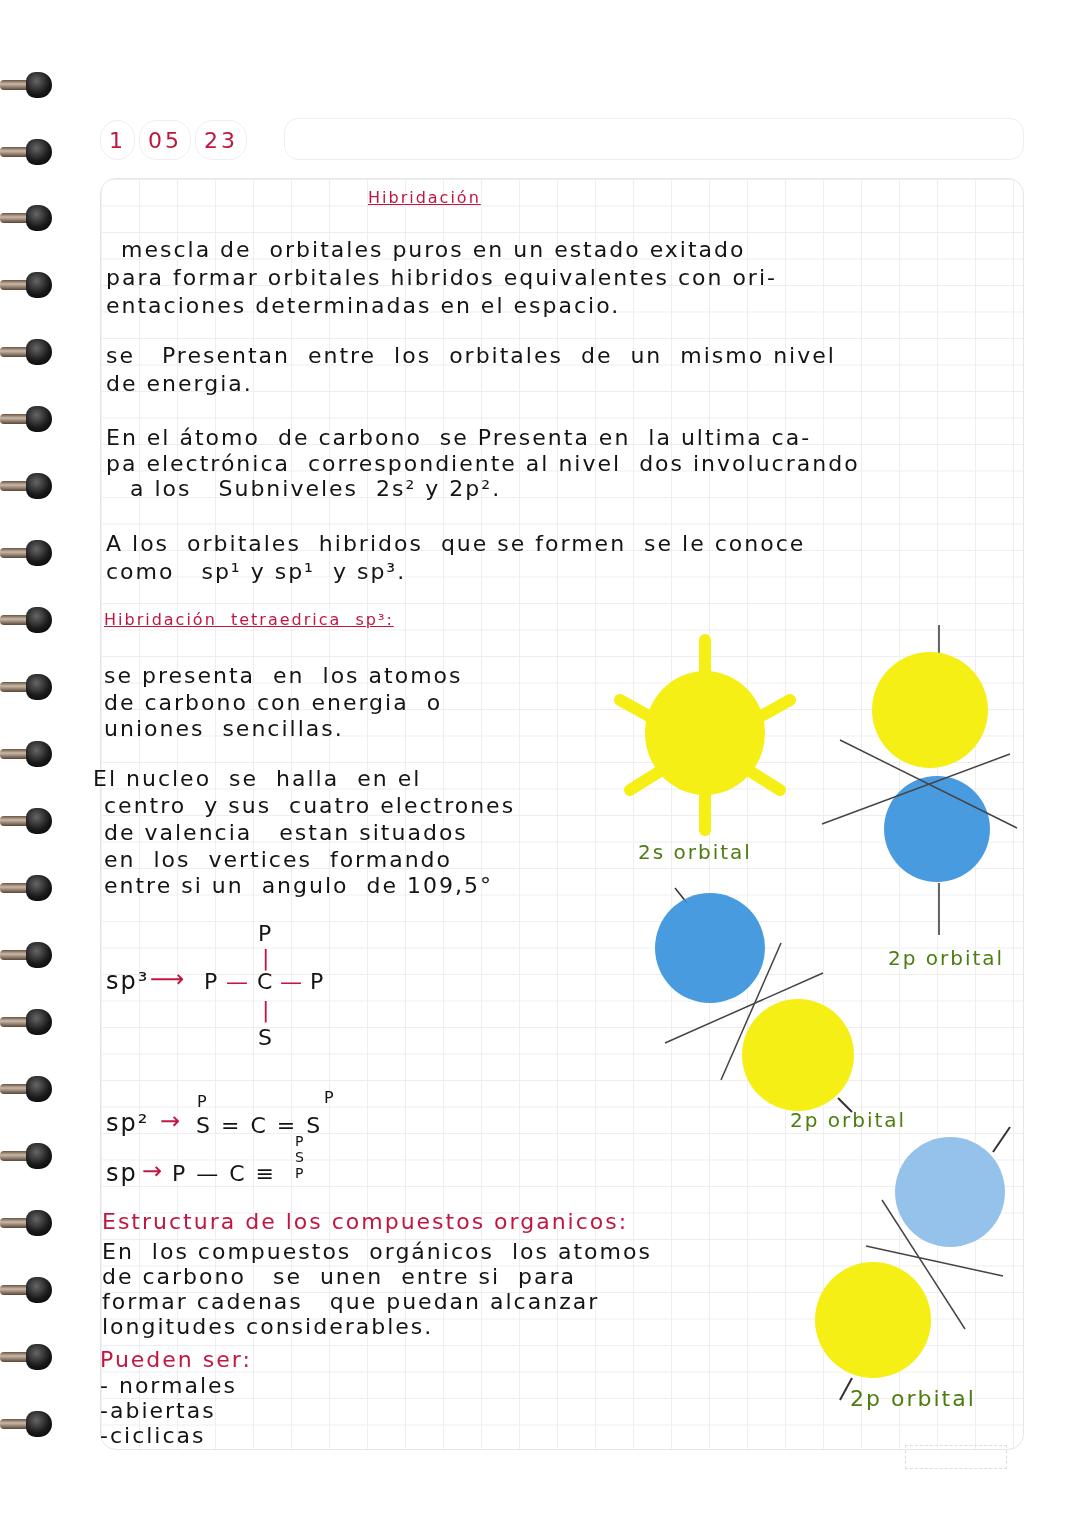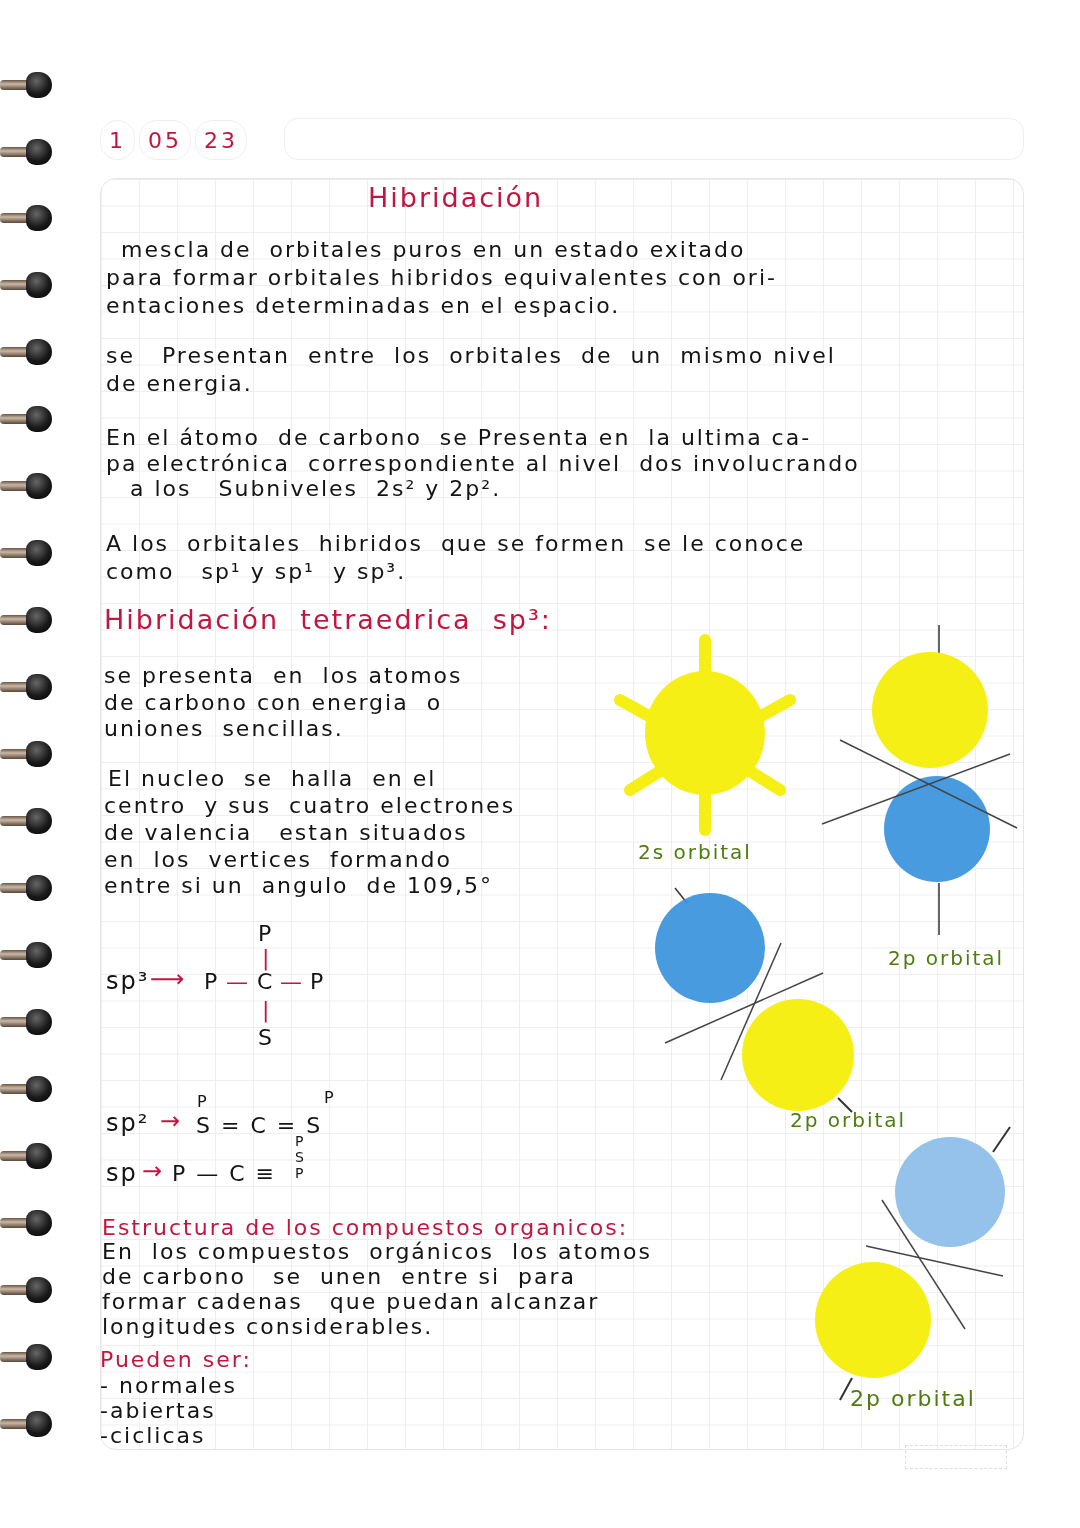--- a/index.html
+++ b/index.html
@@ -40,21 +40,21 @@
       linear-gradient(#eeeeee 1px, transparent 1px),
       linear-gradient(90deg, #eeeeee 1px, transparent 1px);
     background-size:38px 26.5px;
   }
   .hw {
     position:absolute; color:#141414;
     font-family:"DejaVu Sans", sans-serif;
     font-size:22px; line-height:27px; letter-spacing:2px; white-space:pre;
   }
   .red { color:#c21640; }
-  .title { font-size:27px; letter-spacing:2px; }
+  .title { font-size:16px; letter-spacing:2px;text-decoration:underline; }
   .orb-label { color:#4d7c0f; font-size:20px; letter-spacing:2px; position:absolute; white-space:pre; }
   svg.diagram { position:absolute; left:0; top:0; }
   .watermark {
     position:absolute; left:905px; top:1445px; width:100px; height:22px;
     border:1px dashed #ddd; color:#ddd; font-size:14px; text-align:center; line-height:22px;
   }
 </style>
 </head>
 <body>
 
@@ -180,21 +180,21 @@
 
 <div class="hw red title" style="left:104px; top:606px;">Hibridación  tetraedrica  sp³:</div>
 
 <div>
   <div class="hw" style="left:104px; top:662px;">se presenta  en  los atomos</div>
   <div class="hw" style="left:104px; top:689px;">de carbono con energia  o</div>
   <div class="hw" style="left:104px; top:715px;">uniones  sencillas.</div>
 </div>
 
 <div>
-  <div class="hw" style="left:108px; top:765px;">El nucleo  se  halla  en el</div>
+  <div class="hw" style="left:93px; top:765px;">El nucleo  se  halla  en el</div>
   <div class="hw" style="left:104px; top:792px;">centro  y sus  cuatro electrones</div>
   <div class="hw" style="left:104px; top:819px;">de valencia   estan situados</div>
   <div class="hw" style="left:104px; top:846px;">en  los  vertices  formando</div>
   <div class="hw" style="left:104px; top:872px;">entre si un  angulo  de 109,5°</div>
 </div>
 
 <div>
   <div class="hw" style="left:106px; top:968px; font-size:24px;">sp³</div>
   <div class="hw red" style="left:150px; top:966px; font-size:24px;">⟶</div>
   <div class="hw" style="left:204px; top:968px;">P</div>
@@ -218,21 +218,21 @@
 
 <div>
   <div class="hw" style="left:106px; top:1160px; font-size:24px;">sp</div>
   <div class="hw red" style="left:142px; top:1158px; font-size:24px;">→</div>
   <div class="hw" style="left:172px; top:1160px;">P — C ≡</div>
   <div class="hw" style="left:295px; top:1134px; font-size:14px; line-height:14px;">P</div>
   <div class="hw" style="left:295px; top:1150px; font-size:14px; line-height:14px;">S</div>
   <div class="hw" style="left:295px; top:1166px; font-size:14px; line-height:14px;">P</div>
 </div>
 
-<div class="hw red" style="left:102px; top:1208px;margin-top:6px;">Estructura de los compuestos organicos:</div>
+<div class="hw red" style="left:102px; top:1208px;">Estructura de los compuestos organicos:</div>
 <div>
   <div class="hw" style="left:102px; top:1238px;">En  los compuestos  orgánicos  los atomos</div>
   <div class="hw" style="left:102px; top:1263px;">de carbono   se  unen  entre si  para</div>
   <div class="hw" style="left:102px; top:1288px;">formar cadenas   que puedan alcanzar</div>
   <div class="hw" style="left:102px; top:1313px;">longitudes considerables.</div>
 </div>
 <div class="hw red" style="left:100px; top:1346px;">Pueden ser:</div>
 <div>
   <div class="hw" style="left:100px; top:1372px;">- normales</div>
   <div class="hw" style="left:100px; top:1397px;">-abiertas</div>

